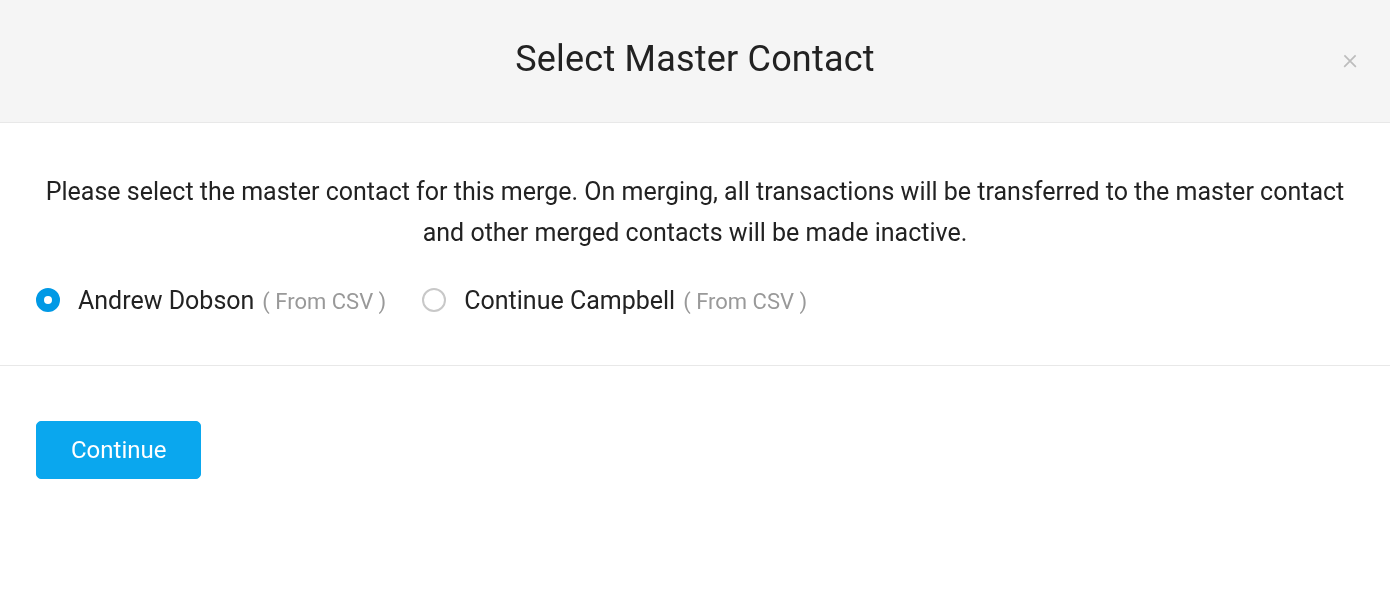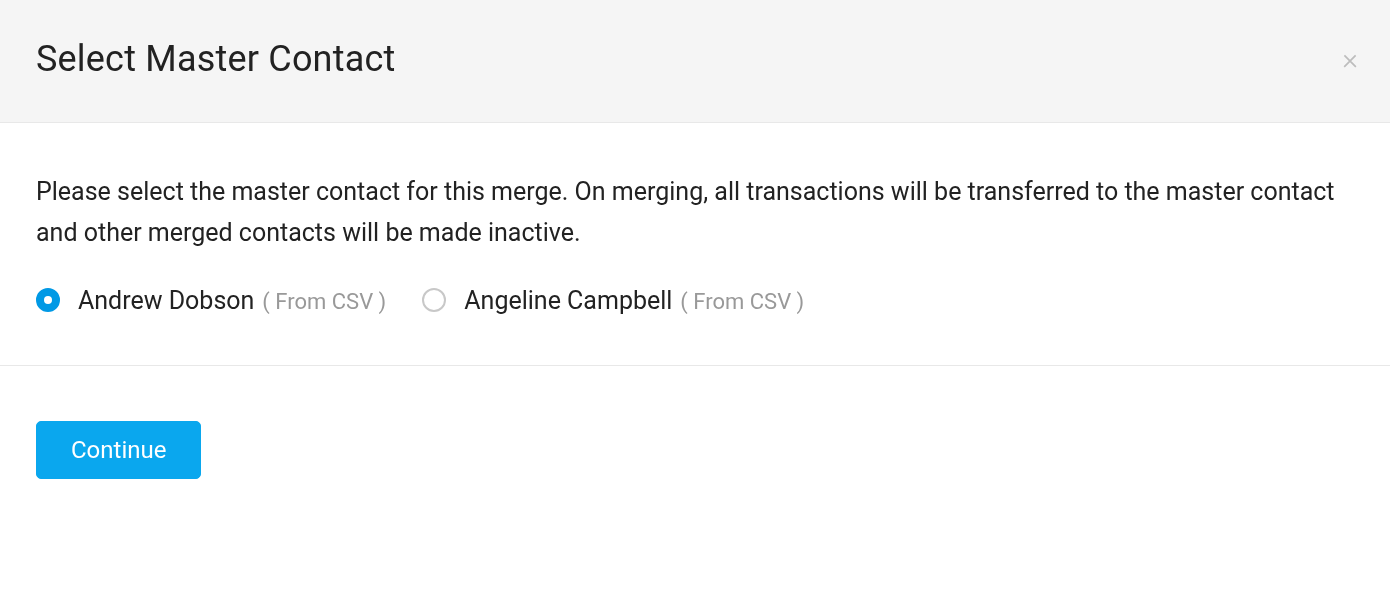--- a/index.html
+++ b/index.html
@@ -1,18 +1,19 @@
 <!DOCTYPE html>
 <html><head>
   <meta charset="utf-8">
   <style>
     * {
       margin: 0;
       padding: 0;
       box-sizing: border-box;
+      text-align: center;
     }
     body {
       font-family: -apple-system, BlinkMacSystemFont, "Segoe UI", Roboto, "Helvetica Neue", Arial, sans-serif;
       background: #fff;
       width: 1390px;
       height: 604px;
     }
     .modal-header {
       background: #f5f5f5;
       padding: 38px 36px 42px 36px;
@@ -125,21 +126,21 @@
     <label class="radio-option">
       <span class="radio-circle selected"></span>
       <span>
         <span class="radio-label">Andrew Dobson</span>
         <span class="radio-source">( From CSV )</span>
       </span>
     </label>
     <label class="radio-option">
       <span class="radio-circle"></span>
       <span>
-        <span class="radio-label">Angeline Campbell</span>
+        <span class="radio-label">Continue Campbell</span>
         <span class="radio-source">( From CSV )</span>
       </span>
     </label>
   </div>
 </div>
 
 <div class="modal-footer">
   <button class="btn btn-primary">Continue</button>
 </div>
 

